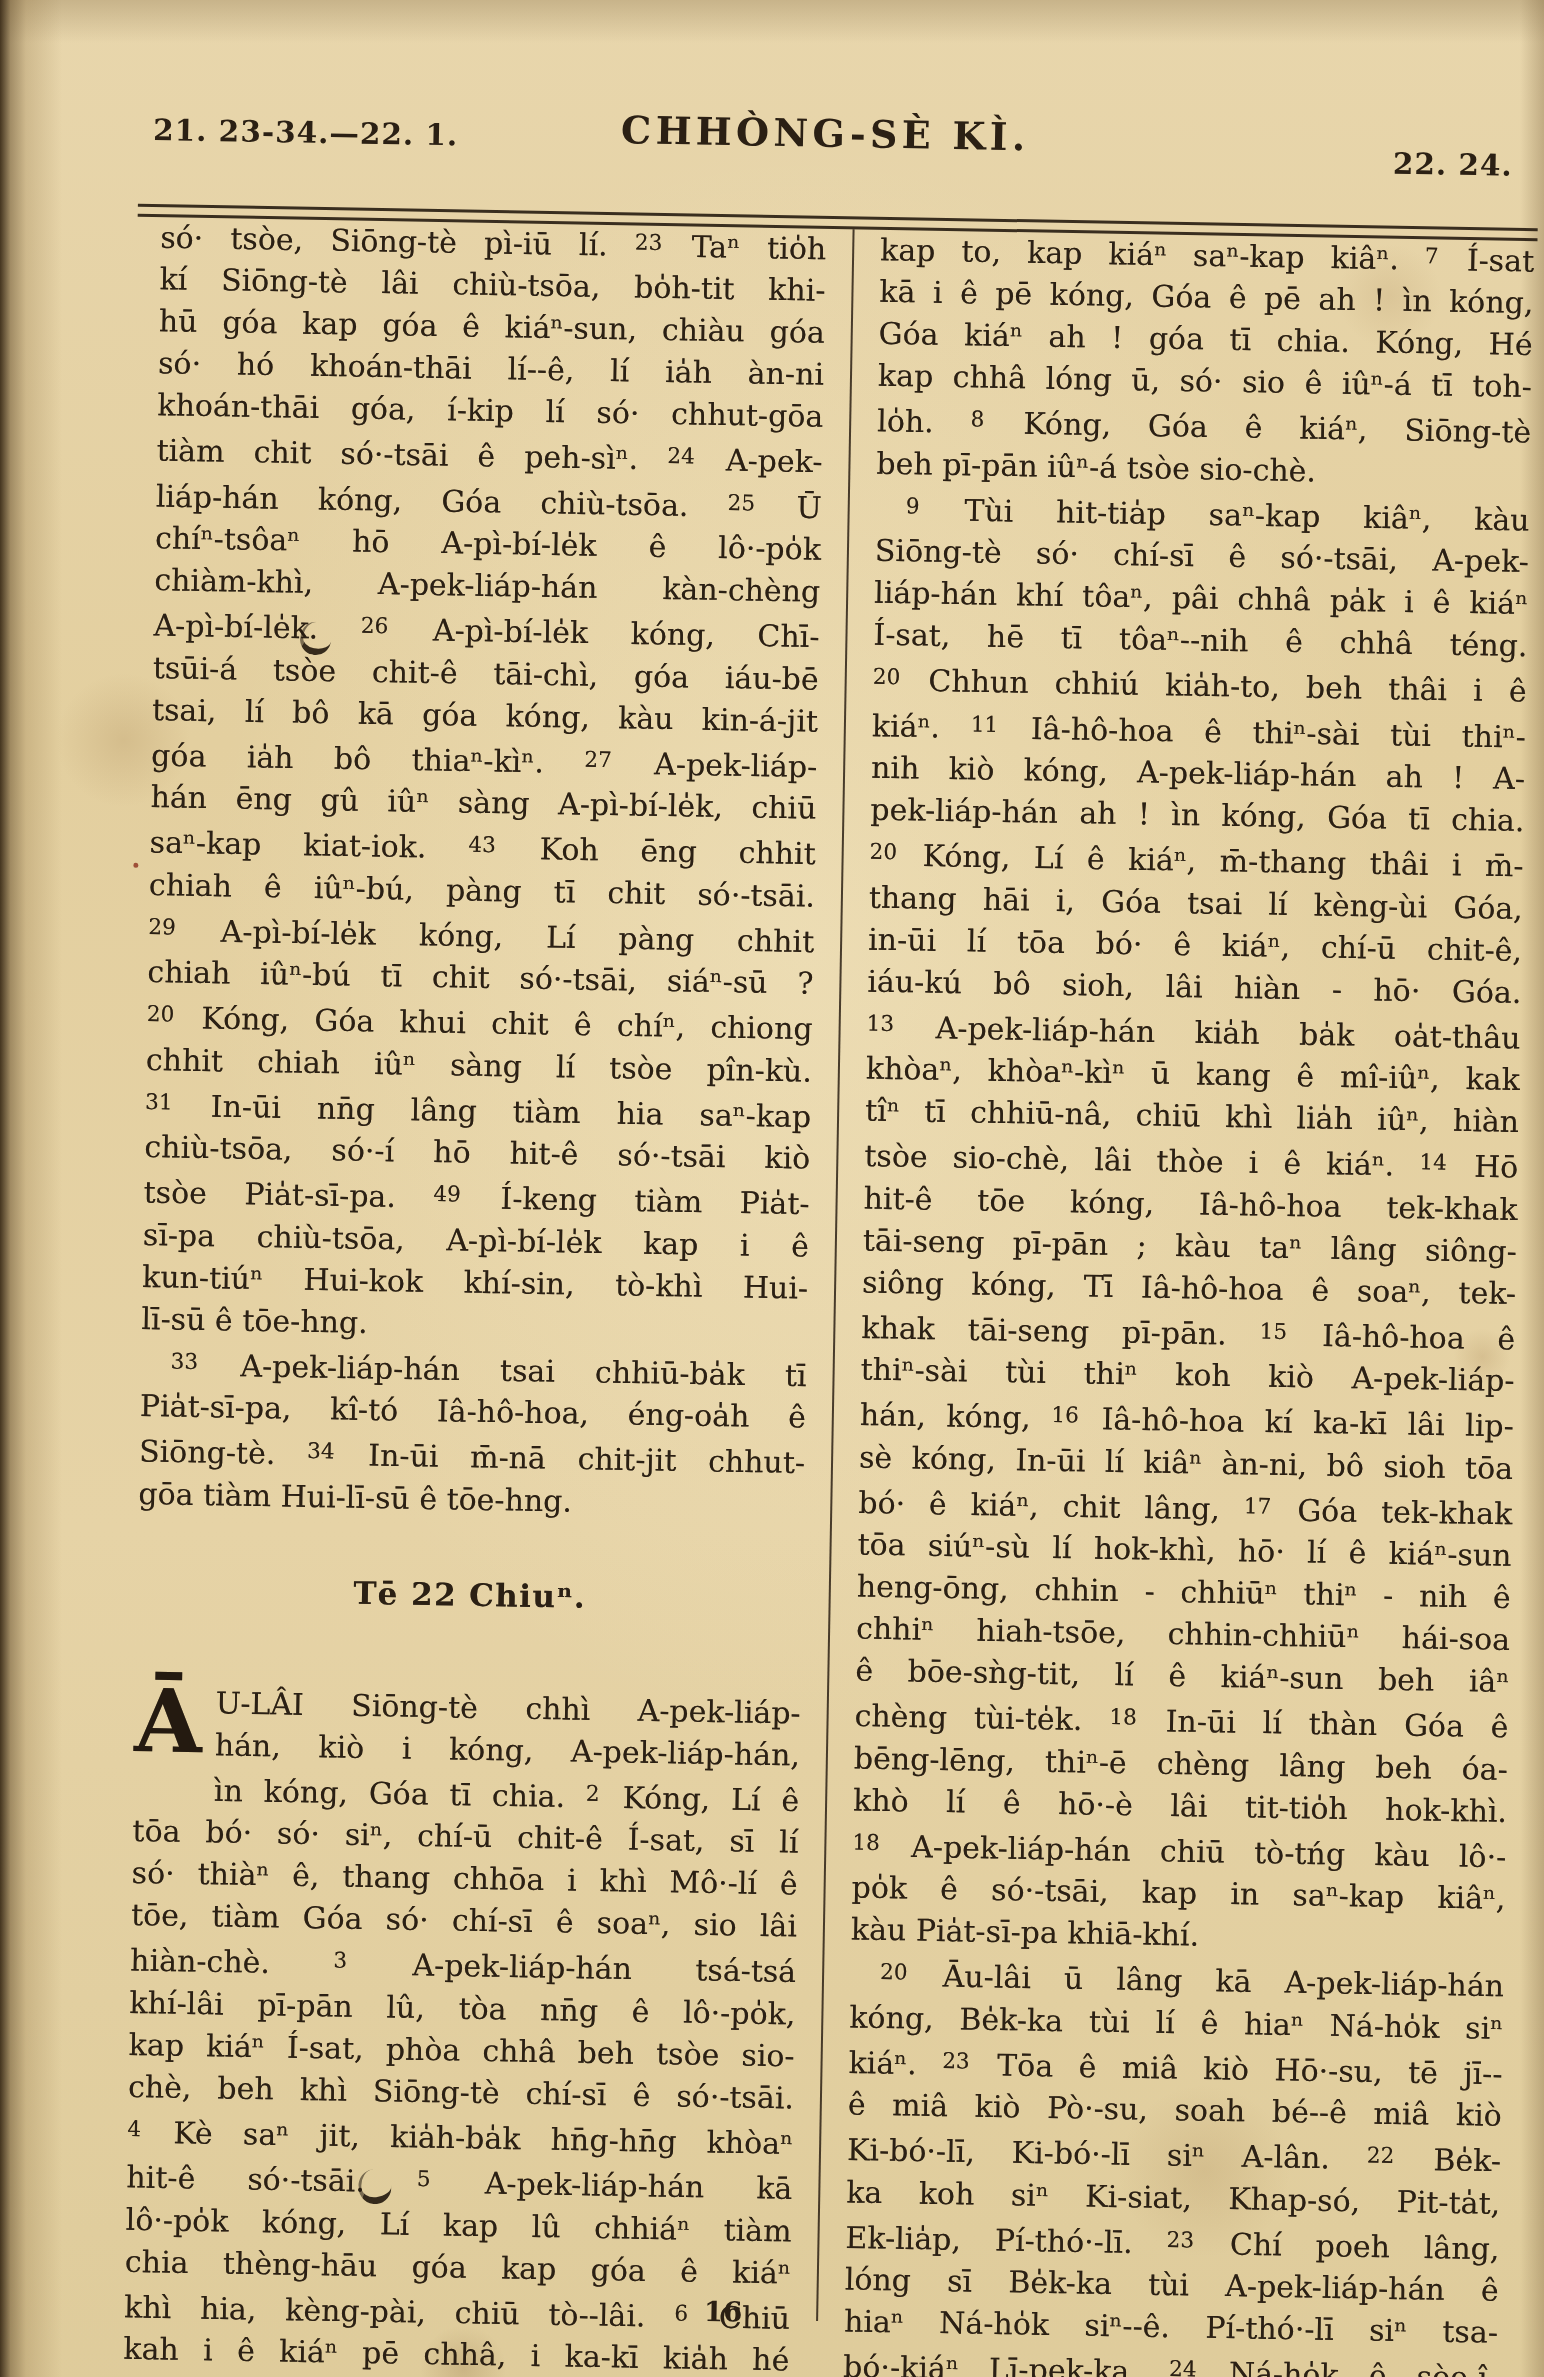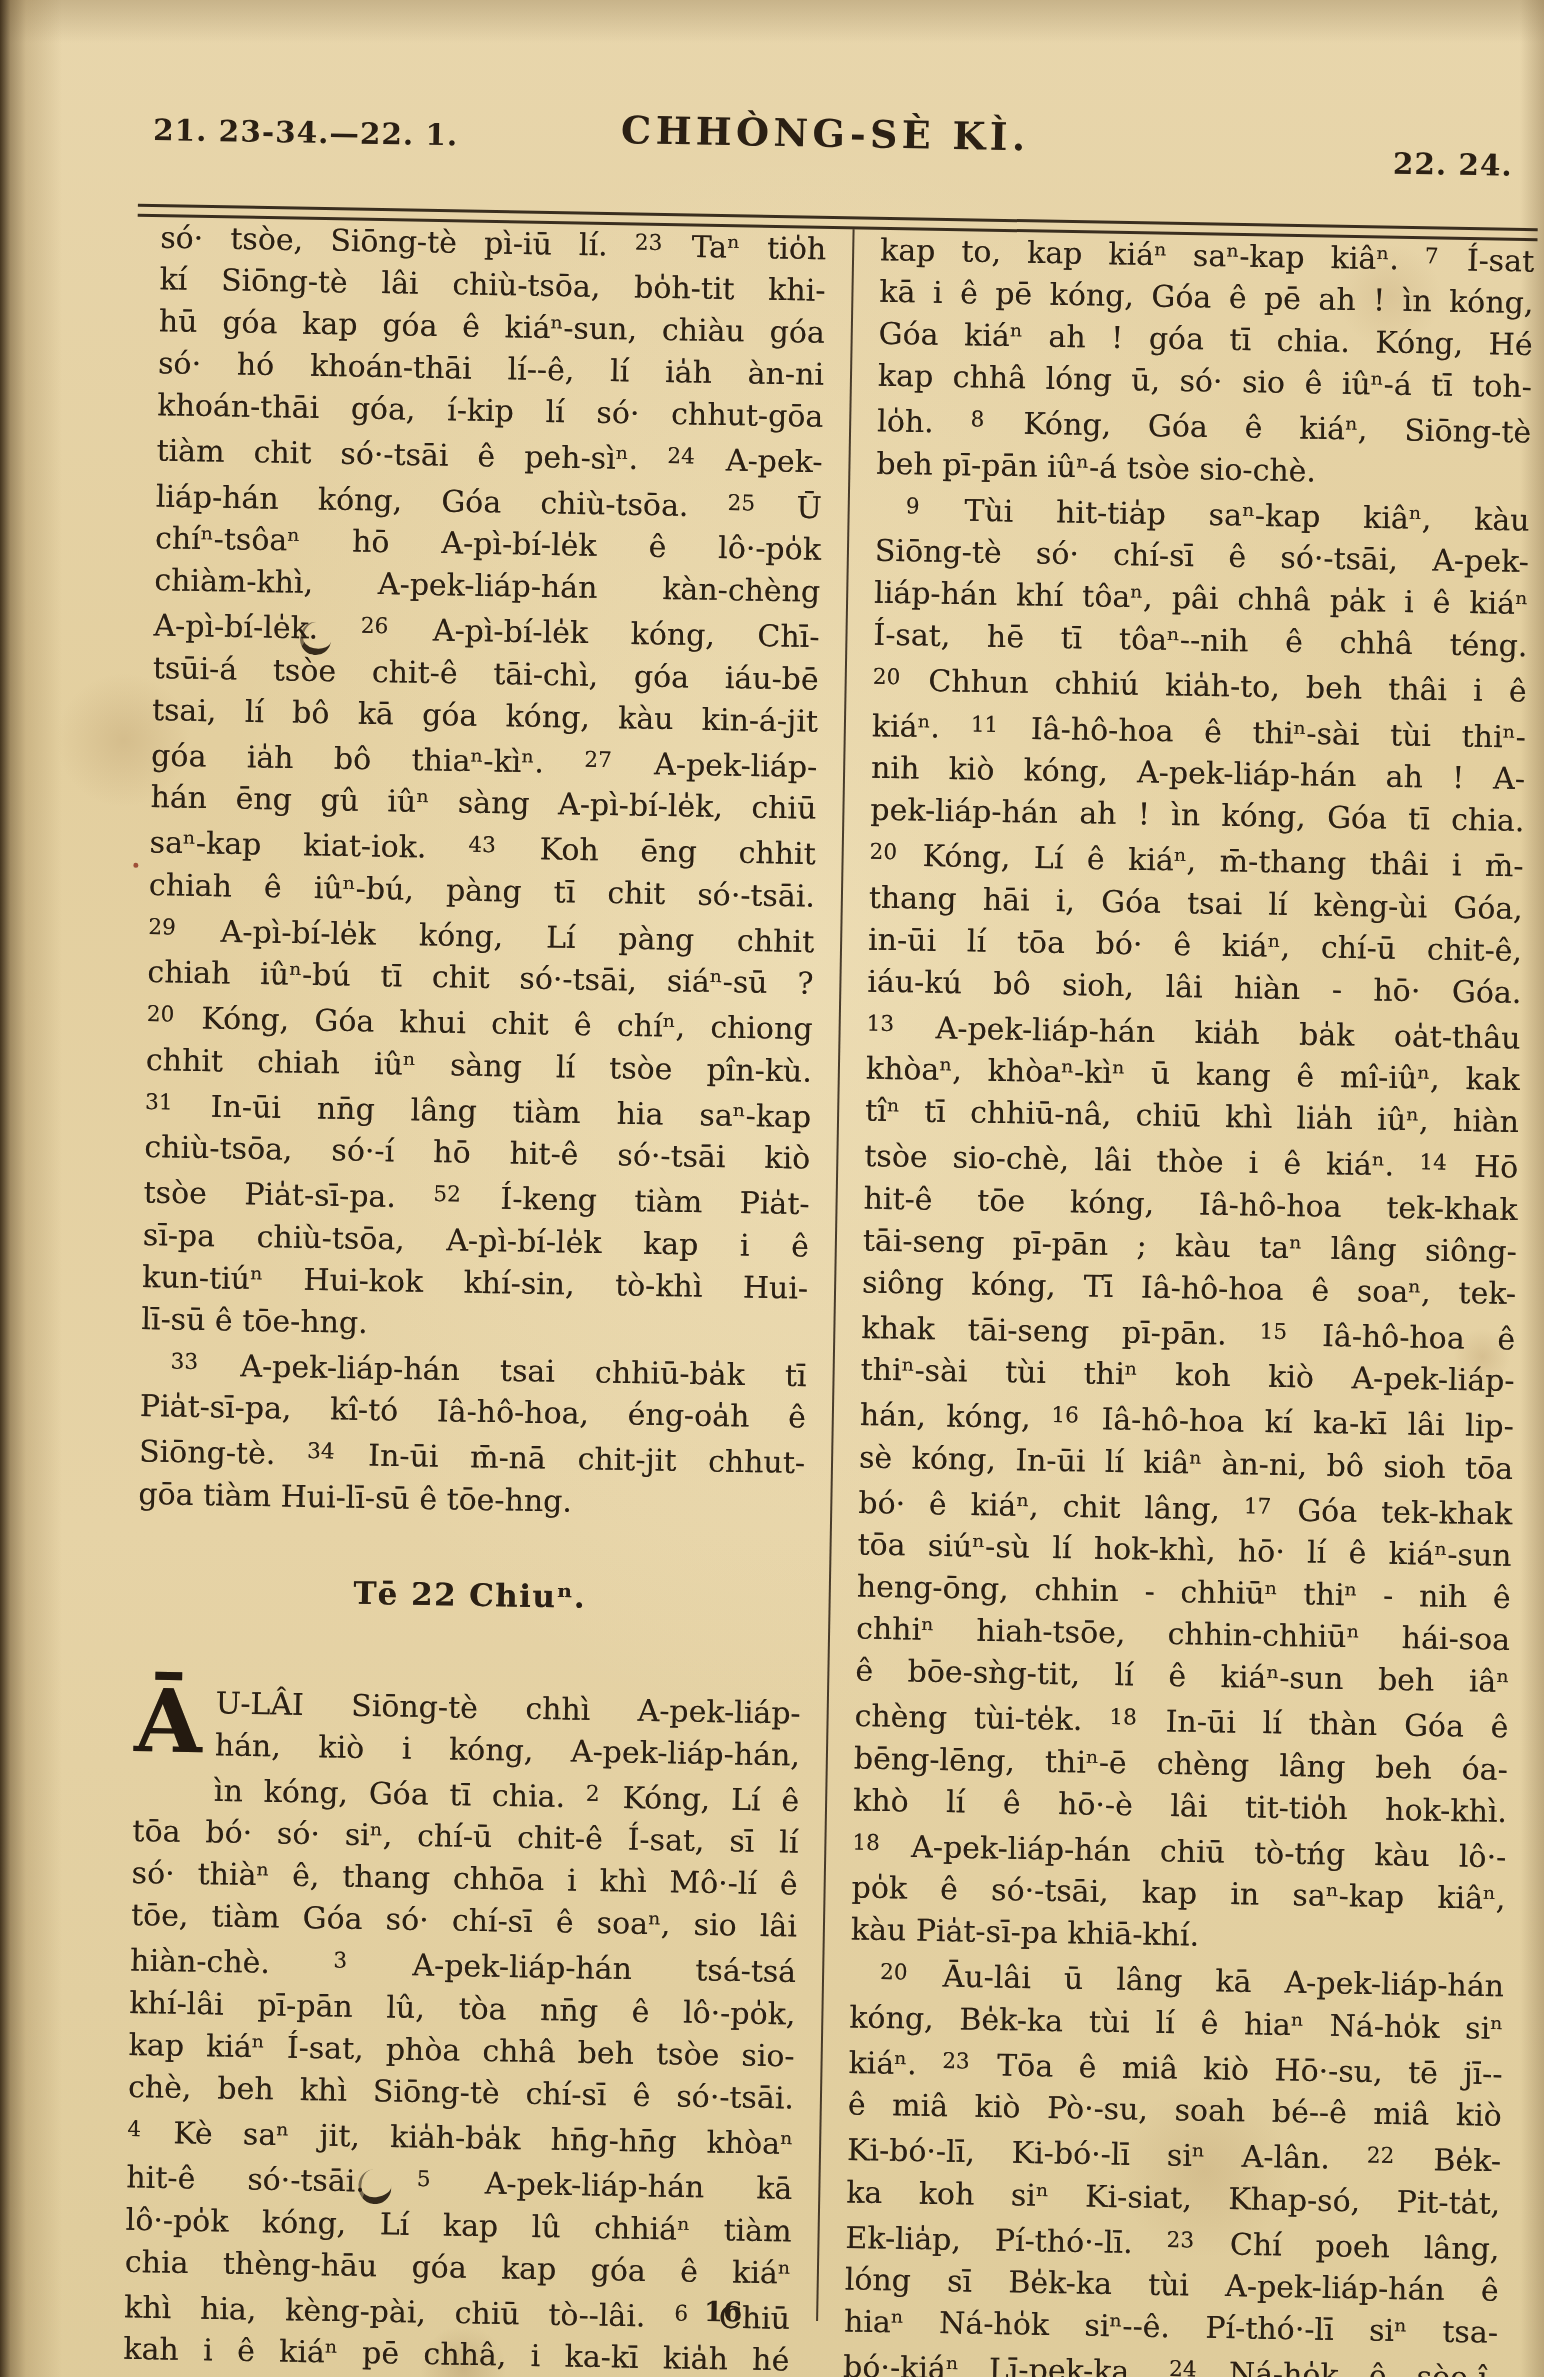--- a/index.html
+++ b/index.html
@@ -83,21 +83,21 @@
             <div class="line">góa ia̍h bô thiaⁿ-kìⁿ. <span class="vnum">27</span> A-pek-liáp-</div>
             <div class="line">hán ēng gû iûⁿ sàng A-pì-bí-le̍k, chiū</div>
             <div class="line">saⁿ-kap kiat-iok. <span class="vnum">43</span> Koh ēng chhit</div>
             <div class="line">chiah ê iûⁿ-bú, pàng tī chit só·-tsāi.</div>
             <div class="line"><span class="vnum">29</span> A-pì-bí-le̍k kóng, Lí pàng chhit</div>
             <div class="line">chiah iûⁿ-bú tī chit só·-tsāi, siáⁿ-sū ?</div>
             <div class="line"><span class="vnum">20</span> Kóng, Góa khui chit ê chíⁿ, chiong</div>
             <div class="line">chhit chiah iûⁿ sàng lí tsòe pîn-kù.</div>
             <div class="line"><span class="vnum">31</span> In-ūi nn̄g lâng tiàm hia saⁿ-kap</div>
             <div class="line">chiù-tsōa, só·-í hō hit-ê só·-tsāi kiò</div>
-            <div class="line">tsòe Pia̍t-sī-pa. <span class="vnum">52</span> Í-keng tiàm Pia̍t-</div>
+            <div class="line">tsòe Pia̍t-sī-pa. <span class="vnum">49</span> Í-keng tiàm Pia̍t-</div>
             <div class="line">sī-pa chiù-tsōa, A-pì-bí-le̍k kap i ê</div>
             <div class="line">kun-tiúⁿ Hui-kok khí-sin, tò-khì Hui-</div>
             <div class="line short-end">lī-sū ê tōe-hng.</div>
           </div>
           <div class="para">
             <div class="line indent"><span class="vnum">33</span> A-pek-liáp-hán tsai chhiū-ba̍k tī</div>
             <div class="line">Pia̍t-sī-pa, kî-tó Iâ-hô-hoa, éng-oa̍h ê</div>
             <div class="line">Siōng-tè. <span class="vnum">34</span> In-ūi m̄-nā chit-jit chhut-</div>
             <div class="line short-end">gōa tiàm Hui-lī-sū ê tōe-hng.</div>
           </div>

